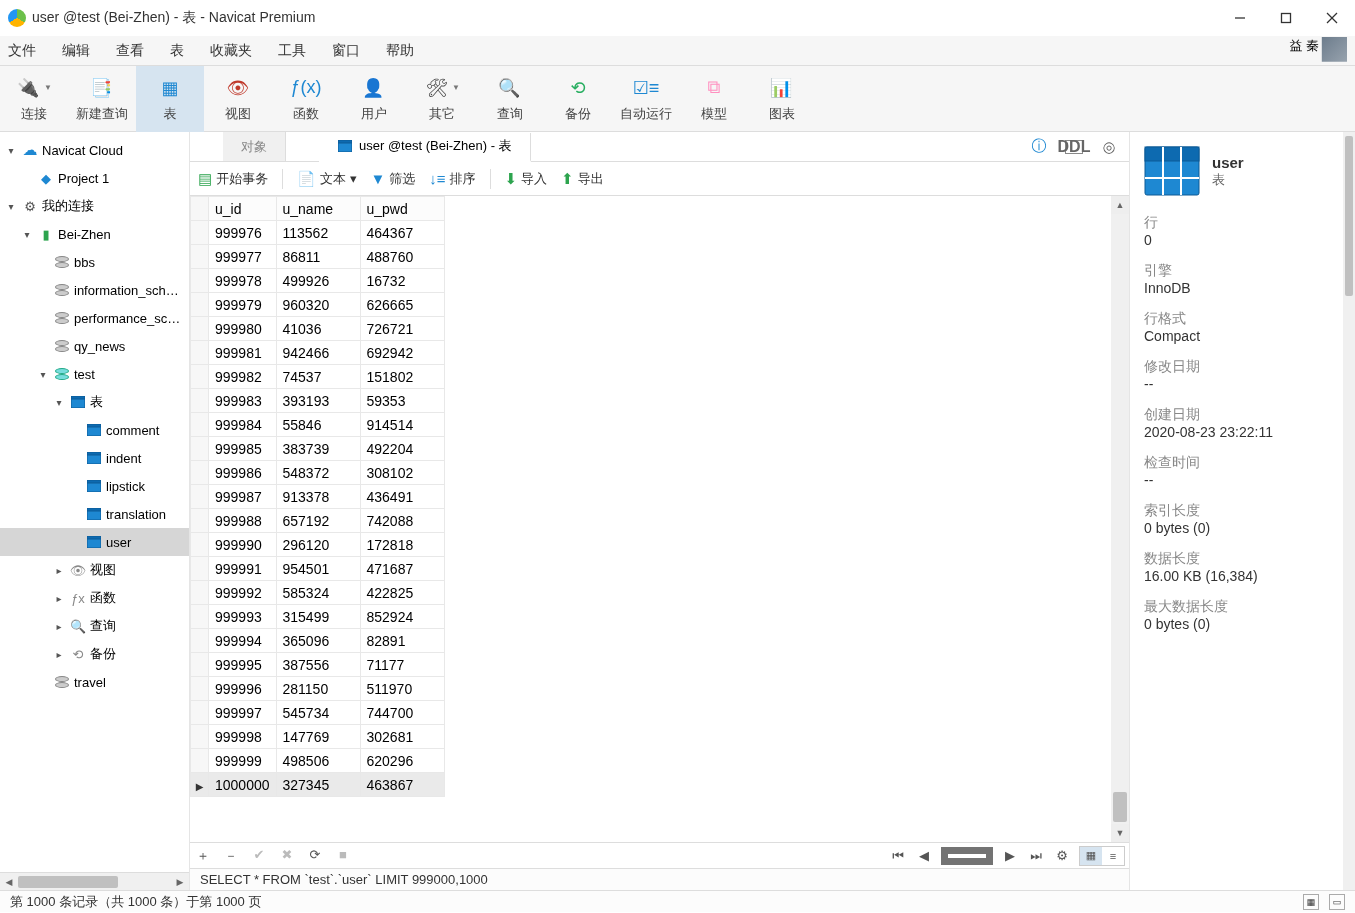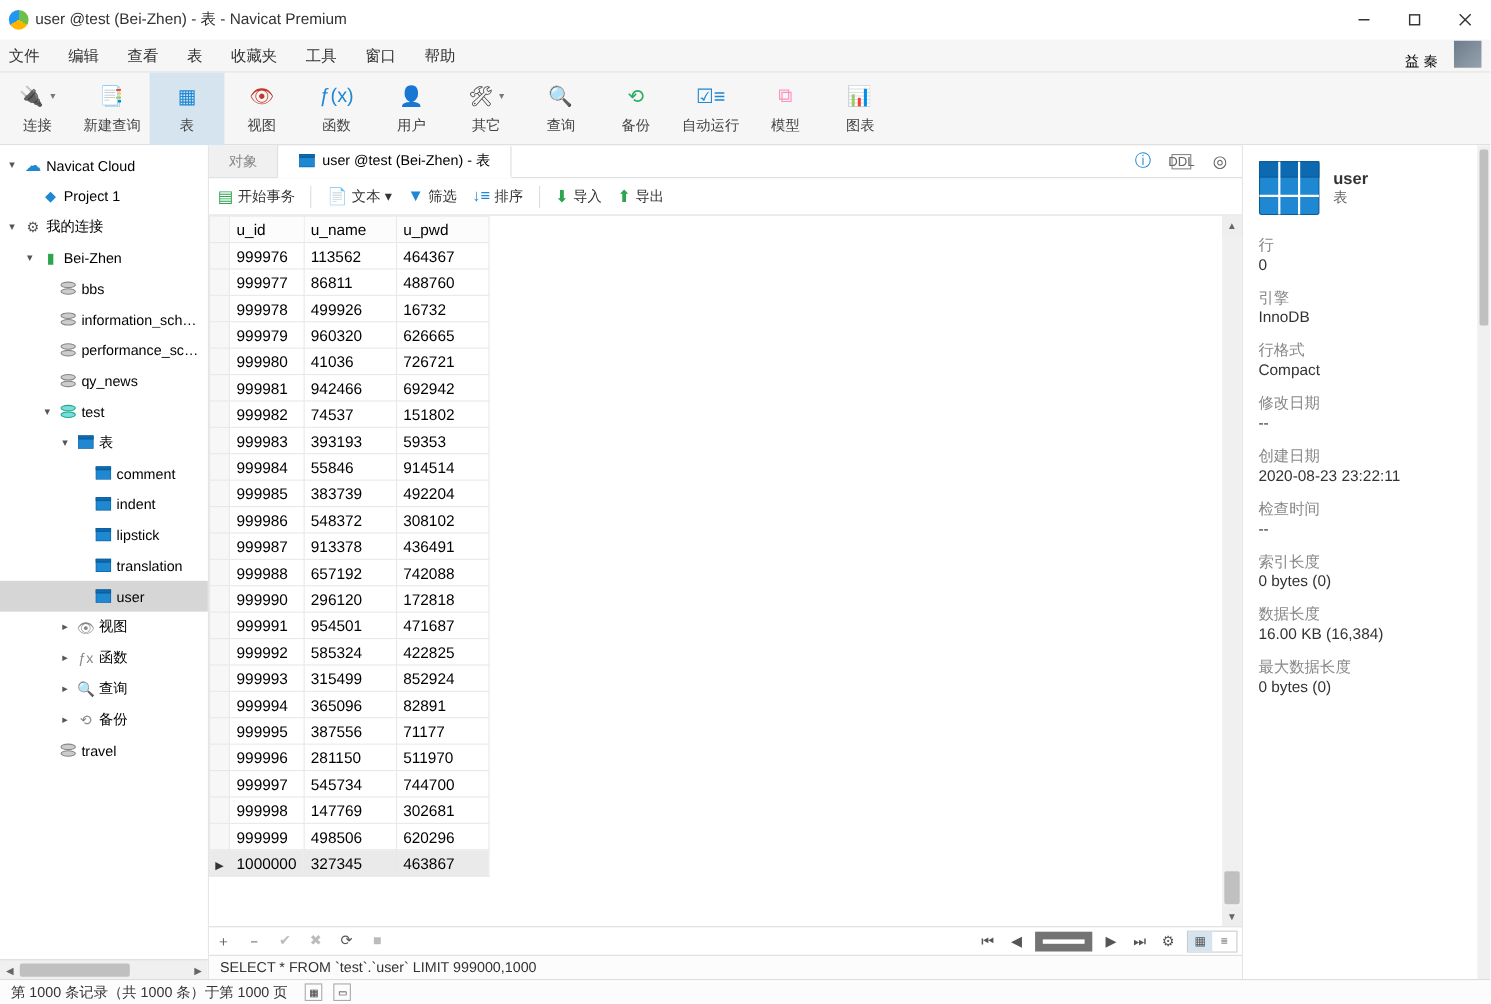--- a/index.html
+++ b/index.html
@@ -11,21 +11,21 @@
 .app-icon { width: 18px; height: 18px; border-radius: 50%; background: conic-gradient(#6cc04a 0 120deg, #ffb400 120deg 240deg, #2196f3 240deg 360deg); }
 .title-text { font-size: 14px; color: #333; }
 .win-controls { display: flex; }
 .win-btn { width: 46px; height: 36px; display: flex; align-items: center; justify-content: center; color: #333; cursor: pointer; }
 .win-btn svg { width: 12px; height: 12px; }
 
 
 .menubar { display: flex; align-items: center; background: #f6f6f6; height: 30px; padding: 0 8px; justify-content: space-between; border-bottom: 1px solid #ddd; }
 .menus { display: flex; gap: 26px; }
 .menu-item { font-size: 14px; color: #333; cursor: pointer; }
-.menubar-right { display: flex; align-items: flex-end; gap: 12px; font-size: 13px; }
+.menubar-right { display: flex; align-items: flex-start; gap: 0; font-size: 13px; }
 .avatar { width: 28px; height: 28px; background: linear-gradient(135deg, #6a7a8a, #9aa5b0); clip-path: polygon(10% 0, 100% 0, 100% 90%, 10% 90%); }
 
 
 .toolbar { display: flex; align-items: center; background: #f6f6f6; height: 66px; border-bottom: 1px solid #ddd; }
 .tool-btn { width: 68px; height: 66px; display: flex; flex-direction: column; align-items: center; justify-content: center; gap: 4px; color: #444; cursor: pointer; }
 .tool-btn .ico { width: 26px; height: 26px; display: flex; align-items: center; justify-content: center; font-size: 18px; }
 .tool-btn .lbl { font-size: 13px; }
 .tool-btn.active { background: #d6e4f0; }
 .tool-btn .drop { font-size: 8px; color: #777; margin-left: 2px; display: inline-block; }
 .tool-top { display: flex; align-items: center; }
@@ -55,21 +55,21 @@
 .db-icon.green::before, .db-icon.green::after { border-color: #2a8; background: #7dd; }
 .tbl-icon-svg { display: inline-block; width: 14px; height: 12px; }
 .tbl-icon-svg rect { fill: #1e88d2; stroke: #0d5a96; }
 .cloud-ico { color: #1e88d2; font-size: 15px; }
 
 
 .content { flex: 1; display: flex; flex-direction: column; border-right: 1px solid #e5e5e5; }
 
 
 .tabs { height: 30px; display: flex; align-items: center; border-bottom: 1px solid #ddd; }
-.tab { height: 100%; padding: 0 18px; display: flex; align-items: center; gap: 6px; border-right: 1px solid #ddd; font-size: 13px; cursor: pointer; }
+.tab { height: 100%; padding: 0 18px; display: flex; align-items: center; gap: 6px; border-right: 1px solid #ddd; font-size: 13px; cursor: pointer; margin-left: 33px; }
 .tab.active { background: #fff; border-bottom: 2px solid #fff; margin-bottom: -1px; }
 .tab.inactive { color: #888; background: #f0f0f0; }
 .tab-address { flex: 1; height: 100%; border-left: none; padding: 0 8px; }
 
 
 .tbl-toolbar { height: 34px; display: flex; align-items: center; gap: 14px; padding: 0 8px; border-bottom: 1px solid #ddd; color: #333; }
 .tbl-tbtn { display: flex; align-items: center; gap: 4px; cursor: pointer; font-size: 13px; }
 .tbl-tbtn .ic { font-size: 15px; }
 .sep { width: 1px; height: 20px; background: #ddd; }
 
@@ -110,21 +110,21 @@
 .rp-title { font-weight: bold; font-size: 15px; color: #333; }
 .rp-sub { font-size: 13px; color: #666; }
 .rp-field { margin-bottom: 14px; }
 .rp-lbl { color: #888; font-size: 14px; }
 .rp-val { color: #333; font-size: 14px; }
 .rp-scroll { position:absolute; right:0; top:0; bottom:0; width:12px; background:#f0f0f0;}
 .rp-scroll .th{ position:absolute; left:2px; right:2px; top:4px; height:160px; background:#c0c0c0; border-radius:2px;}
 
 
 .sql-status { height: 22px; display: flex; align-items: center; padding: 0 10px; font-size: 13px; color: #333; border-top: 1px solid #ddd; background:#fcfcfc;}
-.status { height: 22px; display: flex; align-items: center; justify-content: flex-start; padding: 0 10px; font-size: 13px; color: #333; border-top: 1px solid #ddd; background:#fcfcfc; gap: 16px;}
+.status { height: 22px; display: flex; align-items: center; justify-content: space-between; padding: 0 10px; font-size: 13px; color: #333; border-top: 1px solid #ddd; background:#fcfcfc; gap: 16px;}
 .status .sicons { display:flex; gap:10px;}
 .status .sic{ width:16px; height:16px; border:1px solid #aaa; display:flex; align-items:center; justify-content:center; font-size:9px; cursor:pointer;}
 
 
 .sidebar-hscroll { height: 18px; border-top: 1px solid #ddd; background: #f0f0f0; display:flex; align-items:center; }
 .sidebar-hscroll .sbtn{ width:18px; text-align:center; font-size:9px; color:#666; cursor:pointer;}
 .sidebar-hscroll .tr{ flex:1; position:relative; height:12px;}
 .sidebar-hscroll .th{ position:absolute; top:0; bottom:0; left:0; width:100px; background:#c0c0c0; border-radius:2px;}
 </style>
 </head>
@@ -422,21 +422,21 @@
             <svg class="tbl-icon-svg" viewBox="0 0 14 12">
               <rect x="0" y="0" width="14" height="12"></rect>
               <rect x="0" y="0" width="14" height="3" style="fill:#0d6ab0"></rect>
             </svg>
           </span>
           <span>user @test (Bei-Zhen) - 表</span>
         </div>
       <div class="tab-address"></div>
       <div class="rp-tabs" style="border:none;">
         <span class="rp-tab">ⓘ</span>
-        <span class="rp-tab" style="color:#666;font-size:12px;border:1px solid #888;width:18px;height:14px;">DDL</span>
+        <span class="rp-tab" style="color:#666;font-size:16px;border:1px solid #888;width:18px;height:14px;font-weight:bold;">DDL</span>
         <span class="rp-tab" style="color:#666">◎</span>
       </div>
     </div>
 
     <div class="tbl-toolbar">
       <div class="tbl-tbtn">
           <span class="ic" style="color:#2da44e">▤</span>
           <span>开始事务</span>
         </div>
       <div class="sep"></div>

